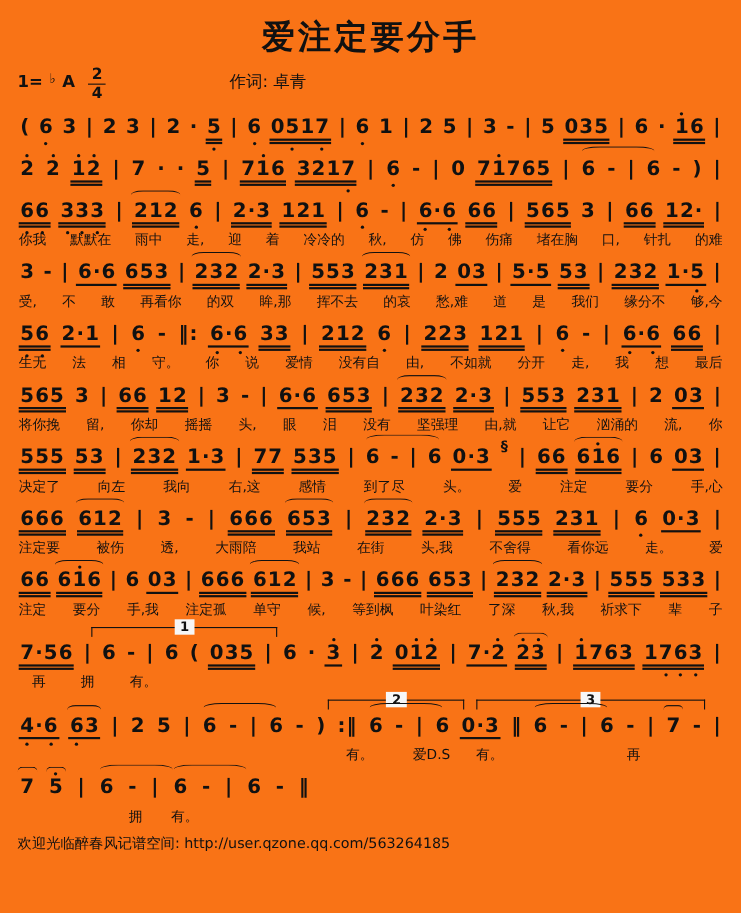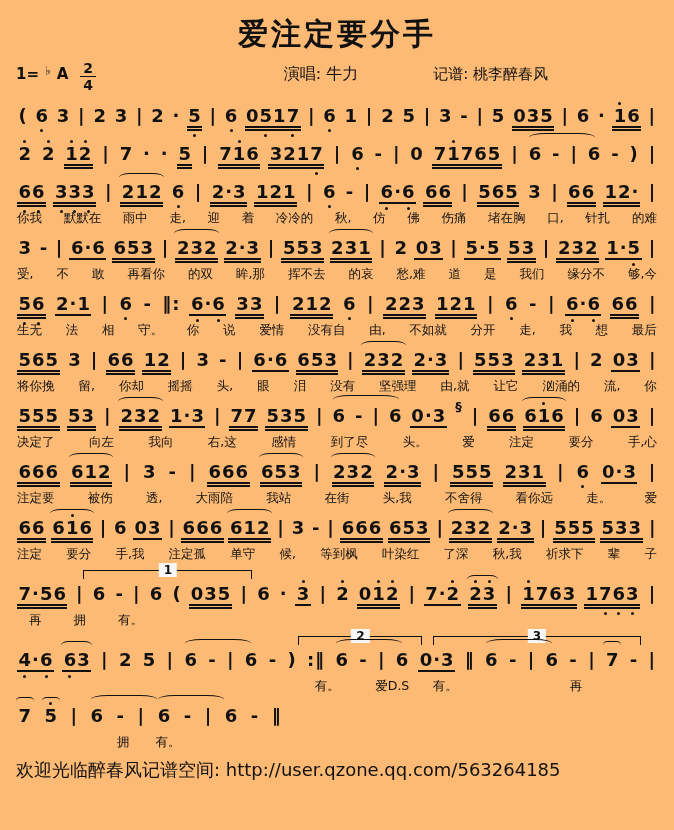--- a/index.html
+++ b/index.html
@@ -1,16 +1,16 @@
 <!DOCTYPE html>
 <html><head>
 <meta charset="utf-8">
 <style>
   html,body{margin:0;padding:0;background:#f7f7f7;}
-  .sheet{width:674px;height:830px;box-sizing:border-box;padding:10px 16px 0;background:#fdba74;
+  .sheet{width:674px;height:830px;box-sizing:border-box;padding:10px 16px 0;background:#f97316;
          color:#111;font-family:"DejaVu Sans","Liberation Sans",sans-serif;overflow:hidden;position:relative;}
   h1{font-size:30px;font-weight:900;text-align:center;margin:4px 0 6px;letter-spacing:3px;}
   .meta{display:flex;font-size:15px;line-height:26px;margin-bottom:10px;}
   .keysig{width:30%;font-weight:bold;font-size:15px;display:flex;align-items:flex-start;gap:6px;}
   .flat{font-size:12px;position:relative;top:-3px;}
   .ts{display:inline-flex;flex-direction:column;line-height:1;font-weight:bold;font-size:14px;text-align:center;margin-left:6px;}
   .tsn{border-bottom:1.5px solid #111;padding:0 3px 1px;}
   .tsd{padding:1px 3px 0;}
   .singer{width:35%;text-align:center;font-size:16px;}
   .credits{width:35%;font-size:15px;}
@@ -38,40 +38,39 @@
   .arc{left:-2px;right:-2px;top:-10px;}
   .arcw{left:1px;width:66px;top:-12px;}
   .lyrics{display:flex;justify-content:space-between;font-size:12.5px;height:16px;margin:4px 1px 8px;line-height:16px;}
   .line-9 .lyrics{justify-content:flex-start;gap:32px;padding-left:12px;}
   .line-11 .lyrics{justify-content:flex-start;gap:26px;padding-left:100px;}
   .lyrics-pos{position:relative;height:16px;font-size:12.5px;margin:4px 2px 8px;}
   .lyrics-pos span{position:absolute;top:0;white-space:nowrap;}
   .volta{position:absolute;top:0;height:8px;border:1.5px solid #111;border-bottom:none;}
   .volta b{position:absolute;left:50%;top:-8px;transform:translateX(-50%);background:#f7f7f7;
            padding:0 5px;font-size:12px;line-height:14px;}
-  .footer{font-size:18px;margin-top:8px;font-family:"DejaVu Sans","Liberation Mono",monospace;}
+  .footer{font-size:13px;margin-top:8px;font-family:"DejaVu Sans","Liberation Mono",monospace;}
 </style>
 </head>
 <body>
 
 <div class="sheet">
   <h1>爱注定要分手</h1>
   <div class="meta">
     <div class="keysig">
       <span>1=</span>
         <span class="flat">♭</span>
         <span>A</span>
       <span class="ts">
         <span class="tsn">2</span>
         <span class="tsd">4</span>
       </span>
     </div>
-    <div class="singer">演唱: 牛力</div>
     <div class="credits" id="credits">
-        <div>记谱: 桃李醉春风</div>
+        <div>作词: 卓青</div>
       </div>
   </div>
   <div id="music">
       <div class="line-block line-0">
         <div class="notes">
           <span class="tok bar"><span class="ch">(</span></span>
           <span class="tok"><span class="ch db">6</span></span>
           <span class="tok"><span class="ch">3</span></span>
           <span class="tok bar"><span class="ch">|</span></span>
           <span class="tok"><span class="ch">2</span></span>

